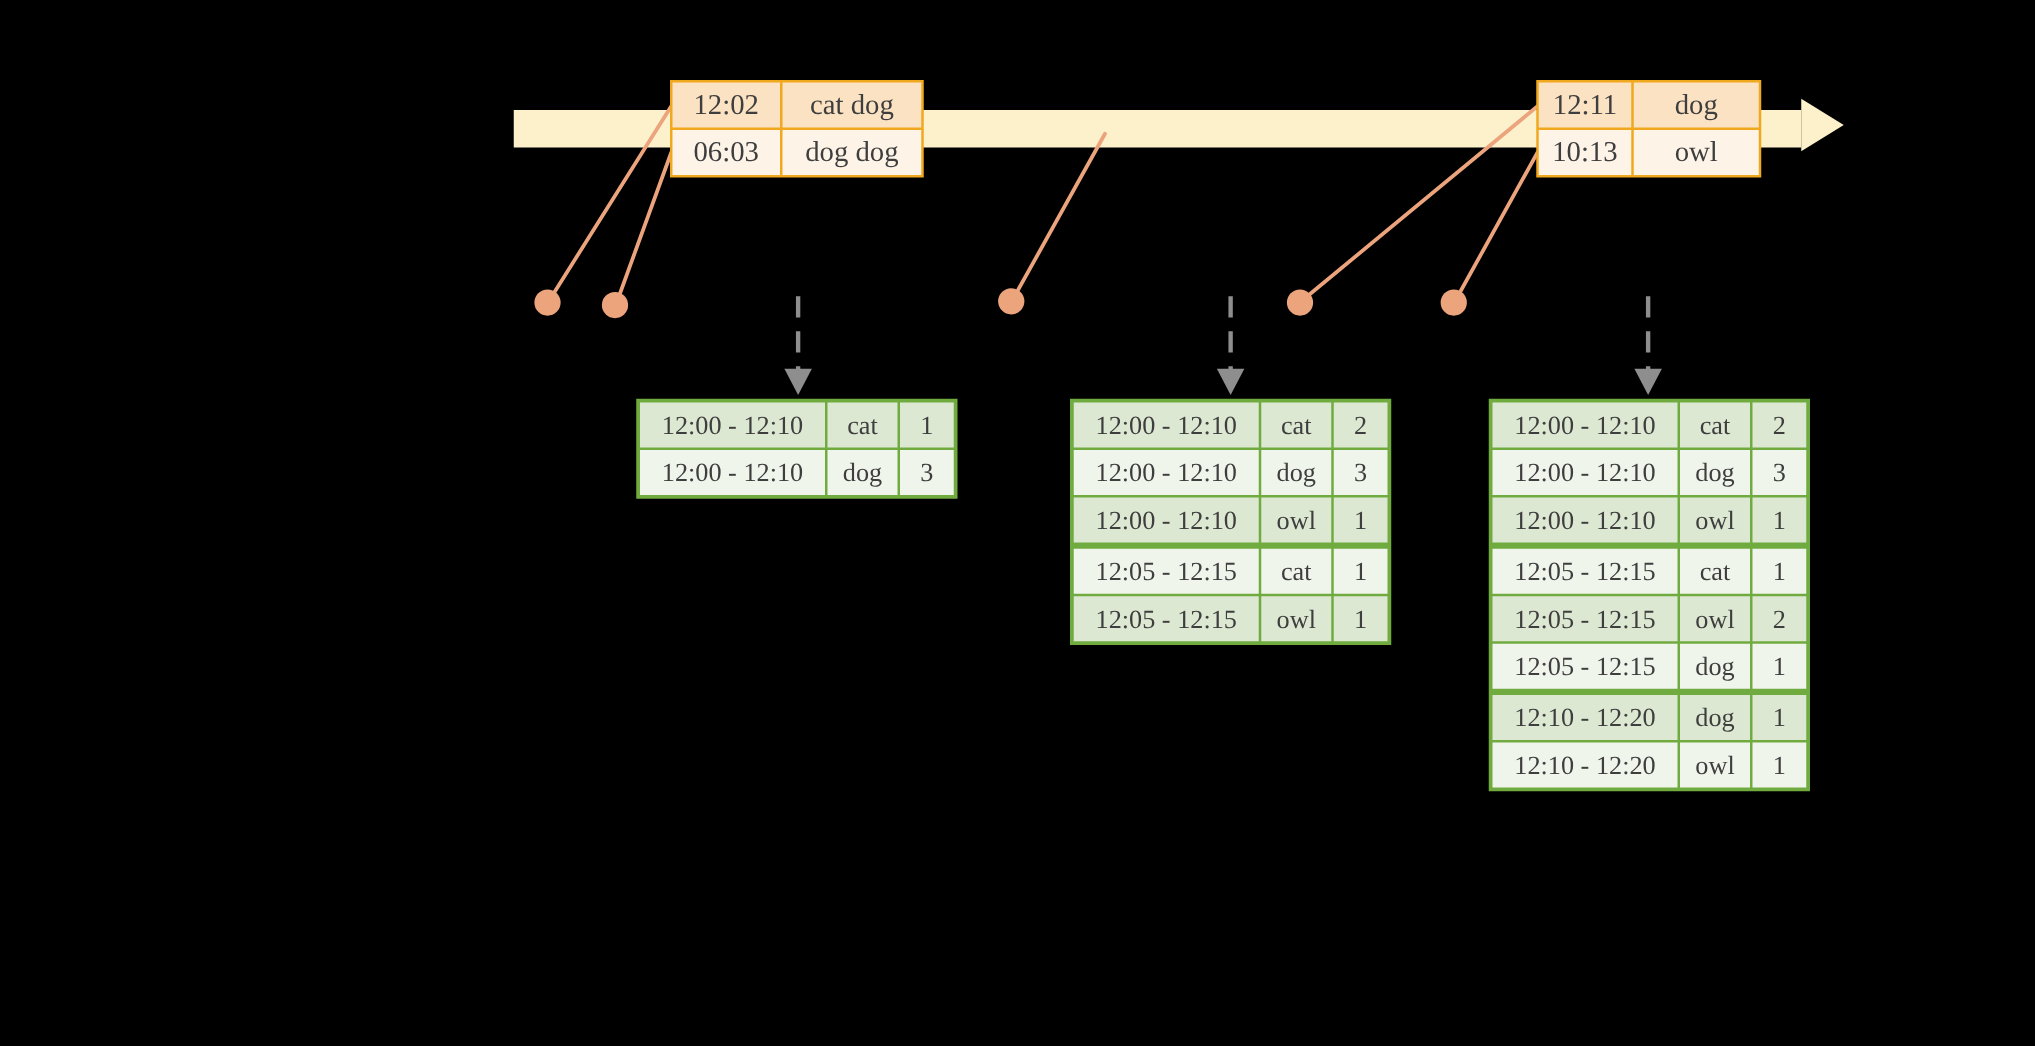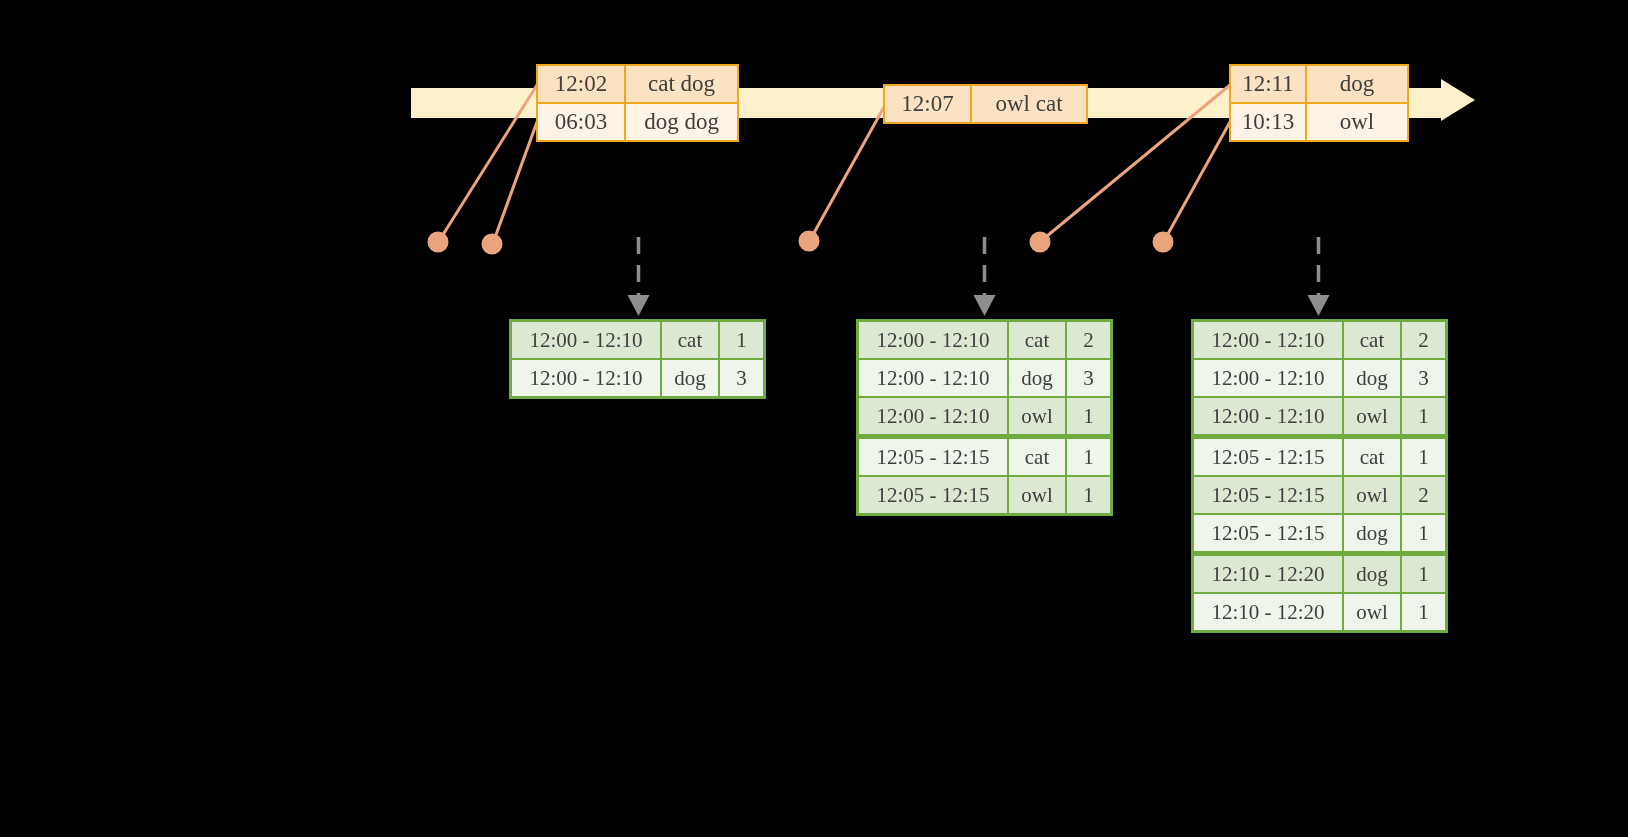--- a/index.html
+++ b/index.html
@@ -100,24 +100,20 @@
       <polygon points="1291.5,295 1313.5,295 1302.5,316"></polygon>
     </g>
   </svg>
 
   <div class="event-table" style="left:520px; top:64px; grid-template-columns: 86px 111px;">
       <div class="ev-cell dark">12:02</div>
       <div class="ev-cell dark">cat dog</div>
       <div class="ev-cell light">06:03</div>
       <div class="ev-cell light">dog dog</div>
     </div>
-  <div class="event-table" style="left:867px; top:84px; grid-template-columns: 85px 114px;">
-      <div class="ev-cell dark">12:07</div>
-      <div class="ev-cell dark">owl cat</div>
-    </div>
   <div class="event-table" style="left:1213px; top:64px; grid-template-columns: 74px 100px; text-align: center;">
       <div class="ev-cell dark">12:11</div>
       <div class="ev-cell dark">dog</div>
       <div class="ev-cell light">10:13</div>
       <div class="ev-cell light">owl</div>
     </div>
 
   <div class="result-table" style="left:493px; top:319px;">
       <div class="res-row">
         <div class="res-cell window dark">12:00 - 12:10</div>

